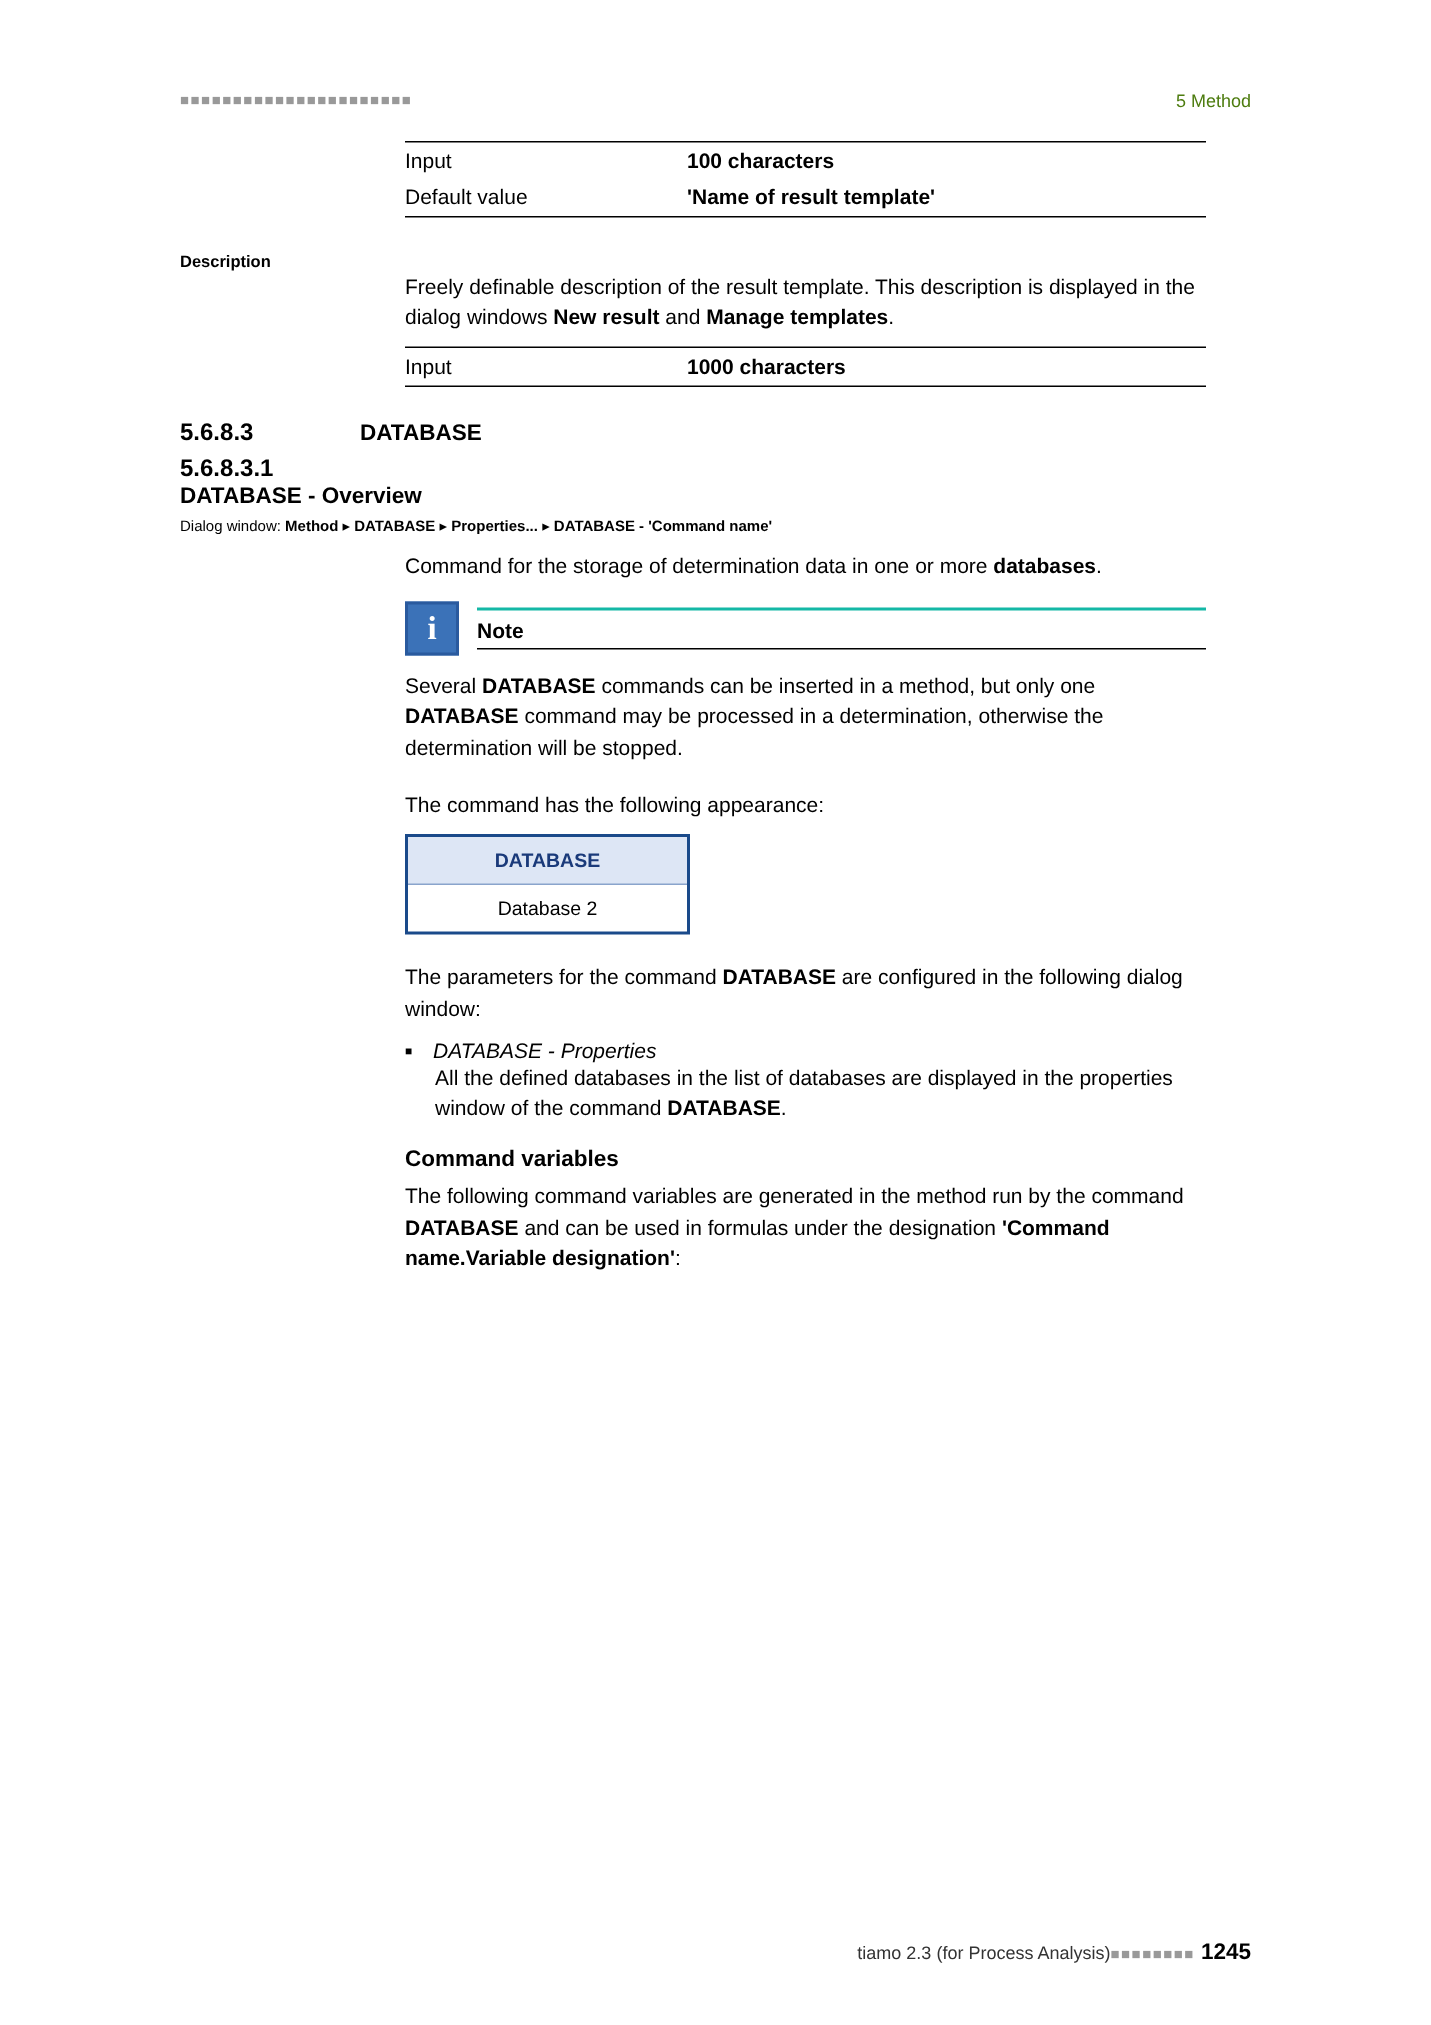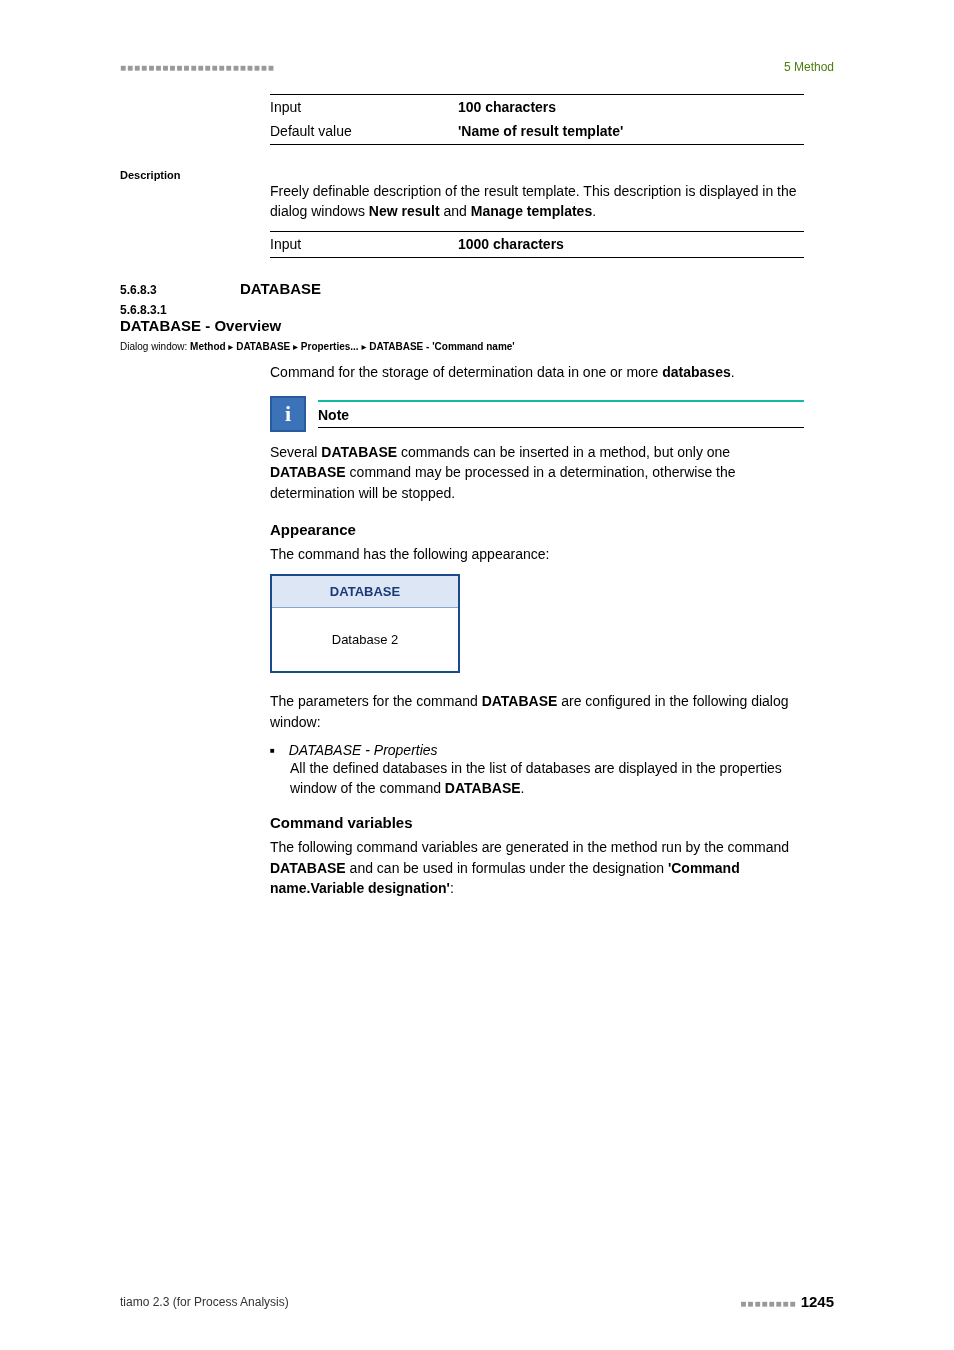--- a/index.html
+++ b/index.html
@@ -44,21 +44,21 @@
   }
   .section-row {
     display: flex;
     align-items: baseline;
     margin-top: 22px;
     margin-bottom: 6px;
   }
   .section-num {
     width: 120px;
     font-weight: bold;
-    font-size: 12px;
+    font-size: 16px;
   }
   .section-title { font-weight: bold; font-size: 15px; }
   .dialog-line {
     font-size: 10px;
     line-height: 1.4;
     margin-bottom: 8px;
     margin-right: 30px;
   }
   .note-box {
     margin-top: 14px;
@@ -114,40 +114,40 @@
     color: #1a3a7a;
     font-weight: bold;
     text-align: center;
     padding: 8px 0;
     border-bottom: 1px solid #8aa4cc;
     font-family: Verdana, Arial, sans-serif;
     font-size: 13px;
   }
   .db-widget-bot {
     text-align: center;
-    padding: 24px 0;
+    padding: 8px 0;
     font-family: Verdana, Arial, sans-serif;
     font-size: 13px;
   }
   ul.bullets { list-style: none; margin-left: 0; }
   ul.bullets li { margin-bottom: 4px; }
   ul.bullets li::before {
     content: "■";
     font-size: 8px;
     margin-right: 10px;
     vertical-align: 2px;
   }
   .bullet-sub { margin-left: 20px; line-height: 1.45; }
   .footer {
     position: absolute;
     bottom: 40px;
     left: 120px;
     right: 120px;
     display: flex;
-    justify-content: space-between;
+    justify-content: flex-end;
     align-items: center;
     font-size: 12px;
   }
   .footer-left { color: #333; }
   .footer-right { font-weight: bold; font-size: 15px; }
   .footer-dots { color: #999; letter-spacing: 1px; font-size: 10px; margin-right: 4px; font-weight: normal; }
   .bold { font-weight: bold; }
   .italic { font-style: italic; }
 </style>
 </head>
@@ -213,21 +213,20 @@
       </div>
       <div class="note-title-wrap">
         <span class="note-title">Note</span>
       </div>
     </div>
     <p class="note-text">
       <span>Several </span><span class="bold">DATABASE</span><span> commands can be inserted in a method, but only one </span><span class="bold">DATABASE</span><span> command may be processed in a determination, otherwise the determination will be stopped.</span>
     </p>
   </div>
 
-  <div class="sub-heading">Appearance</div>
   <p class="para">The command has the following appearance:</p>
   <div class="db-widget">
     <div class="db-widget-top">DATABASE</div>
     <div class="db-widget-bot">Database 2</div>
   </div>
 
   <p class="para">
     <span>The parameters for the command </span><span class="bold">DATABASE</span><span> are configured in the following dialog window:</span>
   </p>
   <ul class="bullets">

